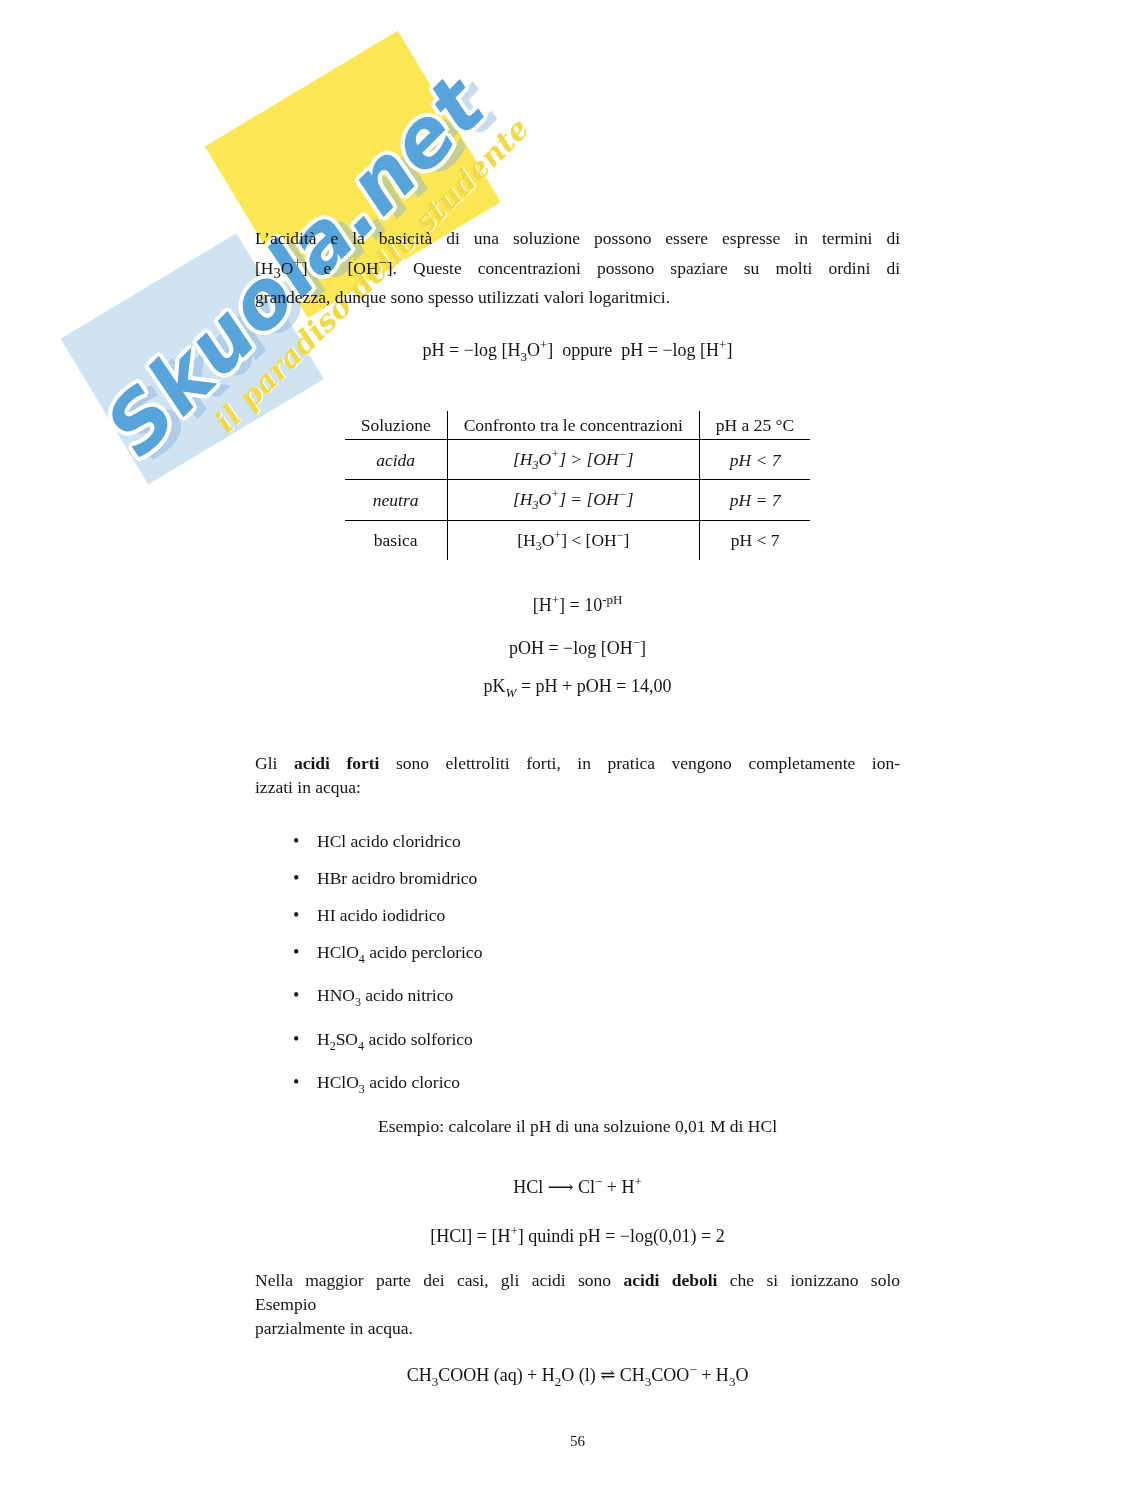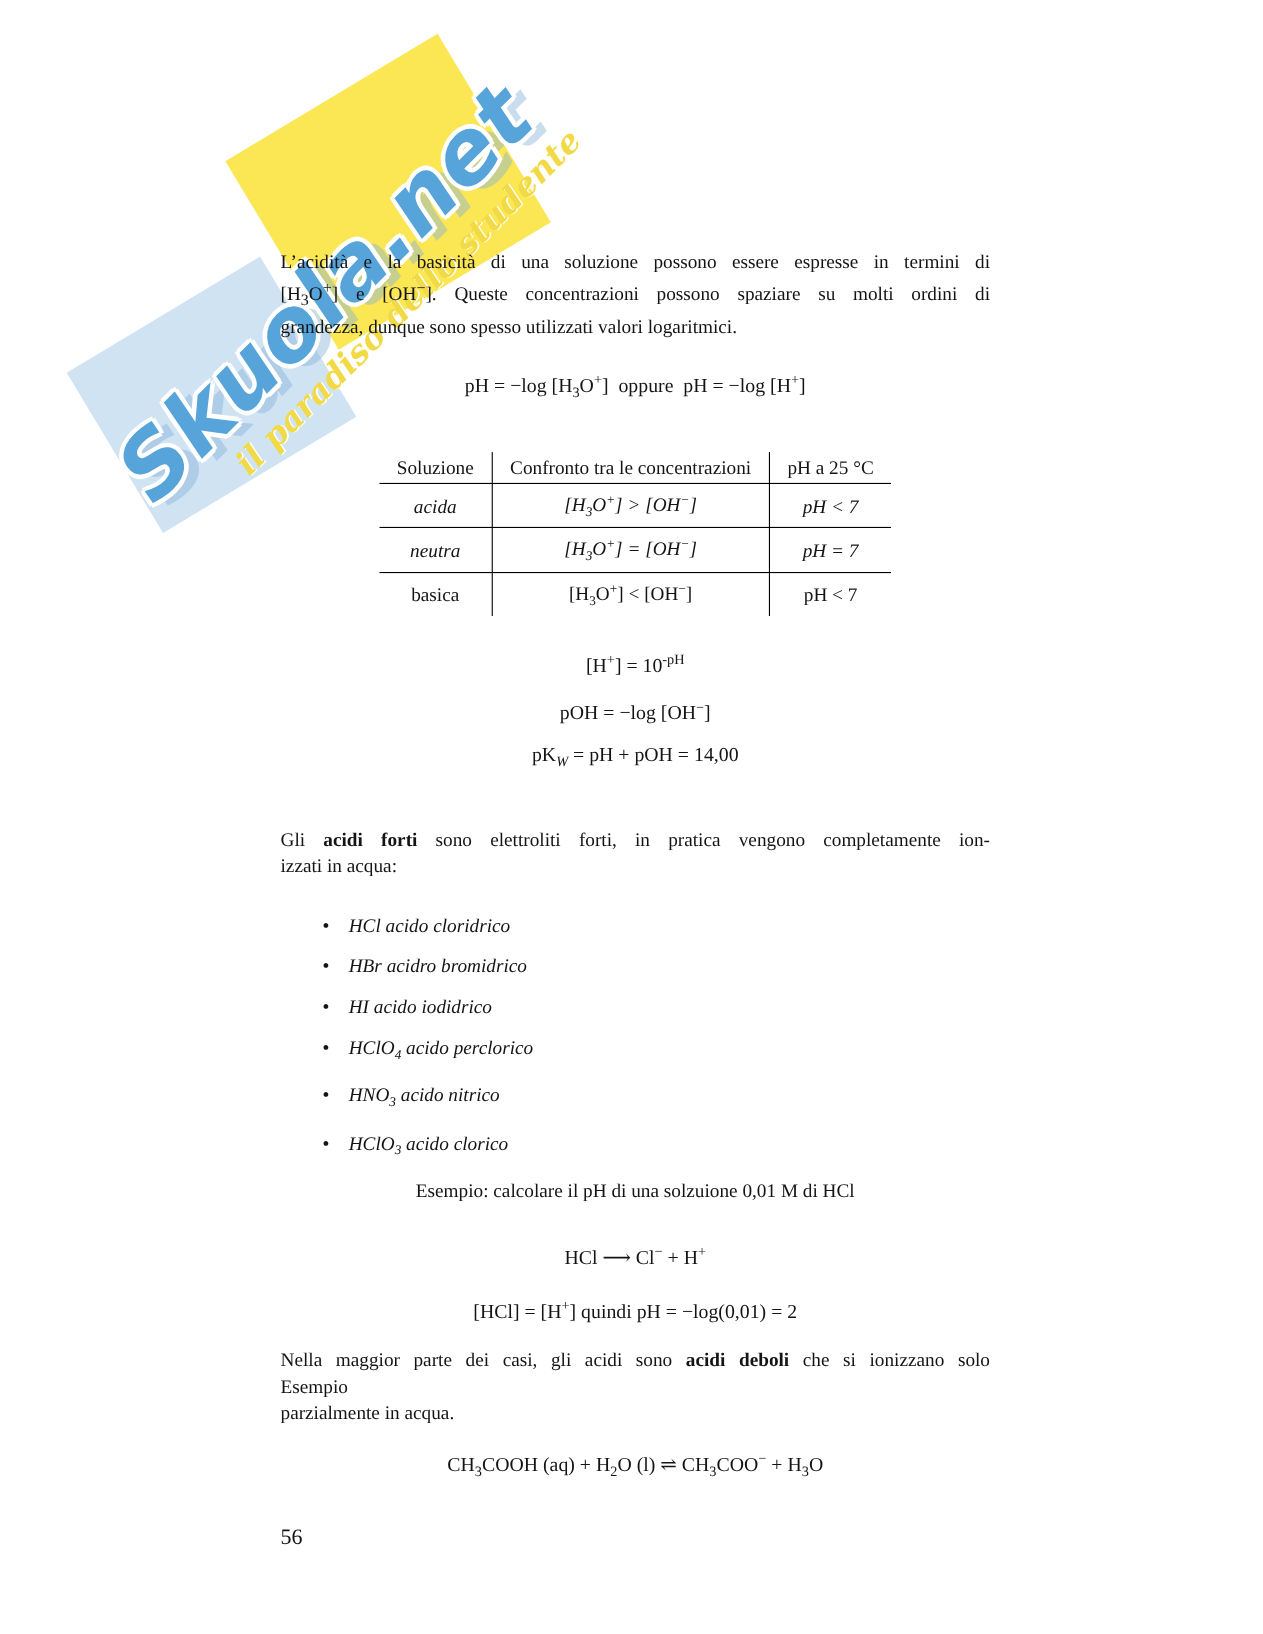--- a/index.html
+++ b/index.html
@@ -67,33 +67,33 @@
 
   .ph-table { border-collapse:collapse; margin:40px auto 0; font-size:17.5px; }
   .ph-table th, .ph-table td { padding:2px 16px; text-align:center; line-height:24px; }
   .ph-table th { font-weight:normal; }
   .ph-table .sep { border-right:1.3px solid #000; }
   .ph-table thead th { border-bottom:1.3px solid #000; }
   .ph-table tbody tr:not(:last-child) td { border-bottom:1.3px solid #000;font-style:italic; }
   .ph-table sub, .ph-table sup { font-size:12px; }
 
   .strong-intro { margin-top:44px; }
-  .bullets { margin-top:30px; padding-left:38px;font-style:italic; }
+  .bullets { margin-top:30px; padding-left:38px; }
   .bullet-item { margin-bottom:13px; }
   .bullet { display:inline-block; width:24px; }
   .bullet::before { content:"•"; font-size:18px; }
   .bullet-item sub { font-size:12px; }
 
   .example-line { margin-top:8px;text-align:center; }
   #f-hcl-diss { margin-top:30px; }
   #f-hcl-ph { margin-top:16px;font-family:Liberation Serif, serif; }
   .weak-para { margin-top:18px; }
   #f-acetic { margin-top:16px; }
 
-  .page-number { margin-top:34px; text-align:left; font-size:20px; }
+  .page-number { margin-top:34px; text-align:center; font-size:15px; }
 </style>
 </head>
 <body>
 
 <div class="page">
 
   <div class="watermark">
     <div class="wm-shape wm-blue"></div>
     <div class="wm-shape wm-yellow"></div>
     <div class="wm-brand">Skuola.net</div>
@@ -147,20 +147,21 @@
       <div class="jline">Gli <b>acidi forti</b> sono elettroliti forti, in pratica vengono completamente ion-</div>
       <div>izzati in acqua:</div>
     </div>
 
     <div class="bullets">
       <div class="bullet-item"><span class="bullet"></span><span>HCl acido cloridrico</span></div>
       <div class="bullet-item"><span class="bullet"></span><span>HBr acidro bromidrico</span></div>
       <div class="bullet-item"><span class="bullet"></span><span>HI acido iodidrico</span></div>
       <div class="bullet-item"><span class="bullet"></span><span>HClO<sub>4</sub> acido perclorico</span></div>
       <div class="bullet-item"><span class="bullet"></span><span>HNO<sub>3</sub> acido nitrico</span></div>
+      <div class="bullet-item"><span class="bullet"></span><span>H<sub>2</sub>SO<sub>4</sub> acido solforico</span></div>
       <div class="bullet-item"><span class="bullet"></span><span>HClO<sub>3</sub> acido clorico</span></div>
     </div>
 
     <div class="para example-line">Esempio: calcolare il pH di una solzuione 0,01 M di HCl</div>
     <div class="formula" id="f-hcl-diss">HCl ⟶ Cl<sup>−</sup> + H<sup>+</sup></div>
     <div class="formula" id="f-hcl-ph">[HCl] = [H<sup>+</sup>] quindi pH = −log(0,01) = 2</div>
 
     <div class="para weak-para">
       <div class="jline">Nella maggior parte dei casi, gli acidi sono <b>acidi deboli</b> che si ionizzano solo</div>
       <div>Esempio</div>

